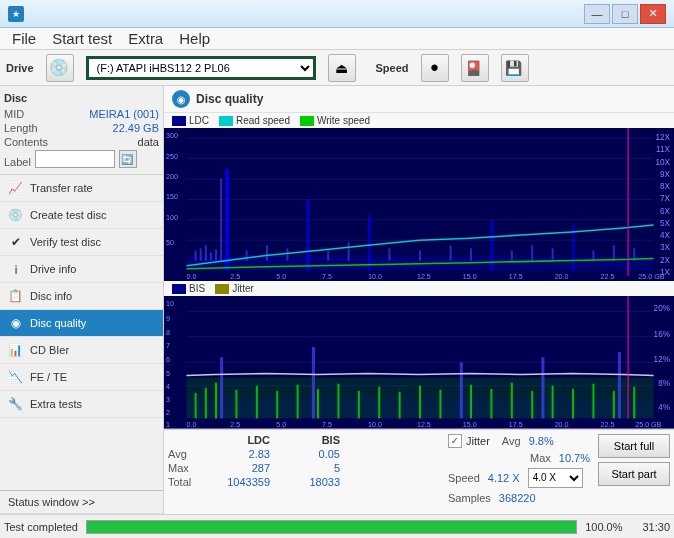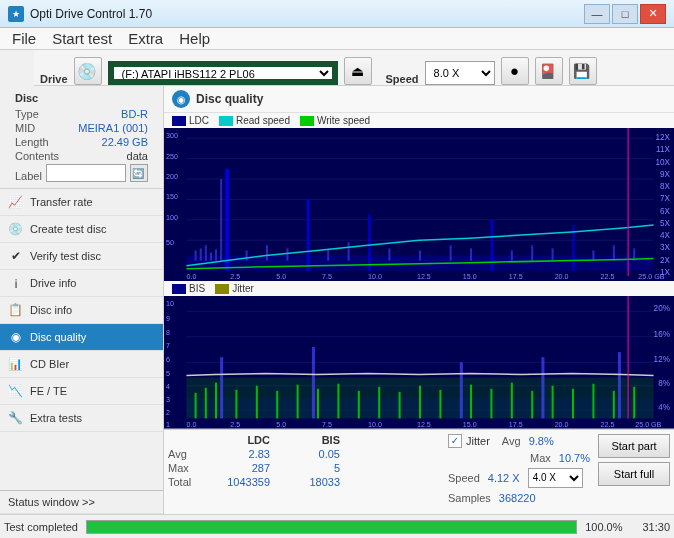--- a/index.html
+++ b/index.html
@@ -32,31 +32,30 @@
       border-bottom: 1px solid #d0d0d0;
     }
     .menu-item { padding: 2px 8px; cursor: pointer; font-size: 15px; color: #333; }
 
     
     .toolbar {
       height: 36px;
       background: #f4f4f4;
       border-bottom: 1px solid #d0d0d0;
       display: flex;
-      align-items: flex-end;
+      align-items: center;
       padding: 0 6px;
-      gap: 6px;
-      margin-left: 34px;
+      gap: 12px;
     }
     .toolbar-label { font-size: 11px; color: #333; font-weight: bold; }
     .drive-select {
       width: 230px;
       height: 24px;
       font-size: 11px;
-      border: 6px solid #14532d;
+      border: 3px solid #14532d;
       background: white;
       padding: 0 4px;
     }
     .toolbar-btn {
       width: 28px;
       height: 28px;
       background: linear-gradient(to bottom, #f8f8f8, #e0e0e0);
       border: 1px solid #b0b0b0;
       display: flex;
       align-items: center;
@@ -80,21 +79,21 @@
 
     
     .sidebar {
       width: 164px;
       background: #f0f0f0;
       border-right: 1px solid #d0d0d0;
       display: flex;
       flex-direction: column;
     }
     .disc-info {
-      padding: 6px 15px;
+      padding: 6px 4px;
       border-bottom: 1px solid #d0d0d0;
     }
     .disc-info-title { font-weight: bold; color: #333; margin-bottom: 4px; font-size: 11px; }
     .disc-row { display: flex; justify-content: space-between; margin-bottom: 2px; }
     .disc-key { color: #555; font-size: 11px; }
     .disc-val { color: #2060c0; font-size: 11px; }
     .disc-val.dark { color: #333; }
     .label-row { display: flex; align-items: flex-end; gap: 4px; margin-top: 2px; }
     .label-input { width: 80px; height: 18px; border: 1px solid #a0a0a0; background: white; font-size: 10px; }
     .label-btn { width: 18px; height: 18px; background: #e8e8e8; border: 1px solid #a0a0a0; display: flex; align-items: center; justify-content: center; cursor: pointer; font-size: 10px; }
@@ -201,21 +200,20 @@
 
     
     .jitter-pct { font-size: 11px; color: #2060c0; }
   </style>
 </head>
 <body>
 
 <div class="titlebar">
   <div class="titlebar-left">
     <div class="titlebar-icon">★</div>
-    <span class="titlebar-text">Opti Drive Control 1.70</span>
   </div>
   <div class="titlebar-controls">
     <div class="titlebar-btn">—</div>
     <div class="titlebar-btn">□</div>
     <div class="titlebar-btn close">✕</div>
   </div>
 </div>
 
 <div class="menubar">
   <span class="menu-item">File</span>
@@ -225,37 +223,30 @@
 </div>
 
 <div class="toolbar">
   <span class="toolbar-label">Drive</span>
   <div class="toolbar-btn" style="font-size:16px;">💿</div>
   <select class="drive-select">
     <option>(F:)  ATAPI iHBS112  2 PL06</option>
   </select>
   <div class="toolbar-btn">⏏</div>
   <span class="speed-label">Speed</span>
-  <select class="speed-select">
-    <option>8.0 X</option>
-  </select>
   <div class="toolbar-btn">⏺</div>
   <div class="toolbar-btn">🎴</div>
   <div class="toolbar-btn">💾</div>
 </div>
 
 <div class="main">
 
   <div class="sidebar">
     <div class="disc-info">
       <div class="disc-info-title">Disc</div>
-      <div class="disc-row">
-        <span class="disc-key">Type</span>
-        <span class="disc-val">BD-R</span>
-      </div>
       <div class="disc-row">
         <span class="disc-key">MID</span>
         <span class="disc-val">MEIRA1 (001)</span>
       </div>
       <div class="disc-row">
         <span class="disc-key">Length</span>
         <span class="disc-val">22.49 GB</span>
       </div>
       <div class="disc-row">
         <span class="disc-key">Contents</span>
@@ -560,22 +551,22 @@
             <option>8.0 X</option>
           </select>
         </div>
         <div class="samp-row">
           <span class="samp-lbl">Samples</span>
           <span class="samp-val" style="margin-left:4px;">368220</span>
         </div>
       </div>
 
       <div class="buttons-col">
+        <button class="action-btn">Start full</button>
         <button class="action-btn">Start part</button>
-        <button class="action-btn">Start full</button>
       </div>
     </div>
   </div>
 </div>
 
 <div class="statusbar">
   <span class="status-text">Test completed</span>
   <div class="progress-bar-outer">
     <div class="progress-bar-inner"></div>
   </div>

